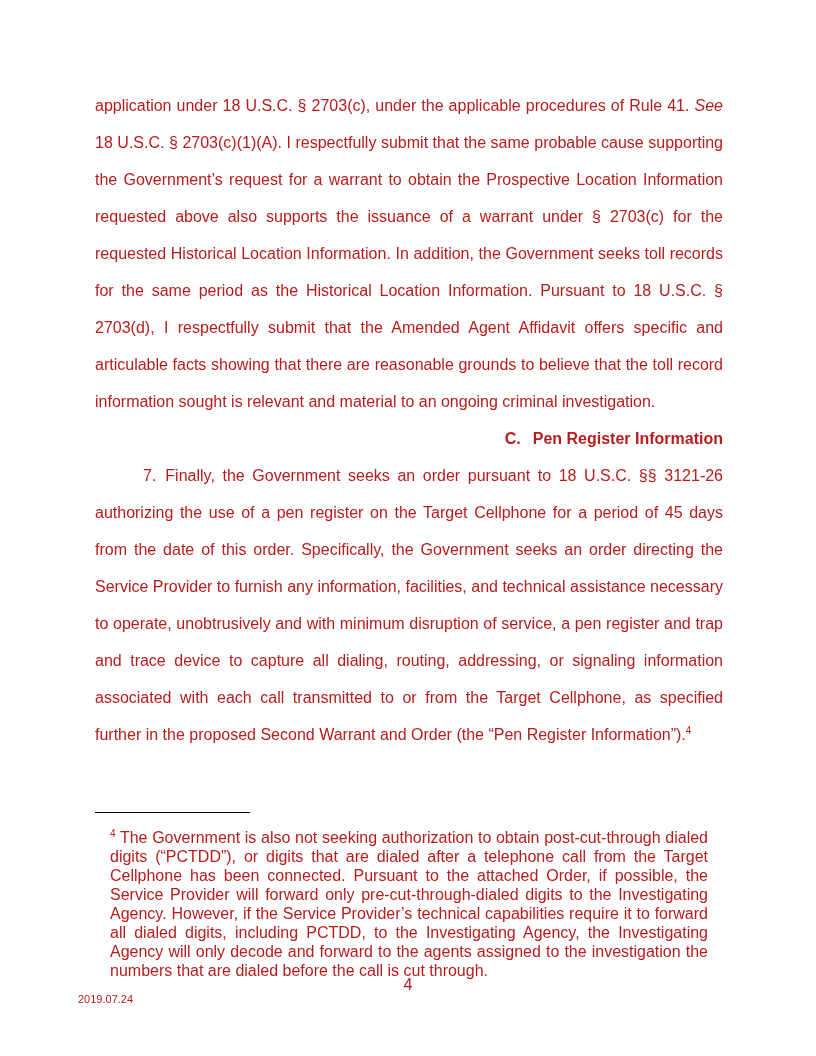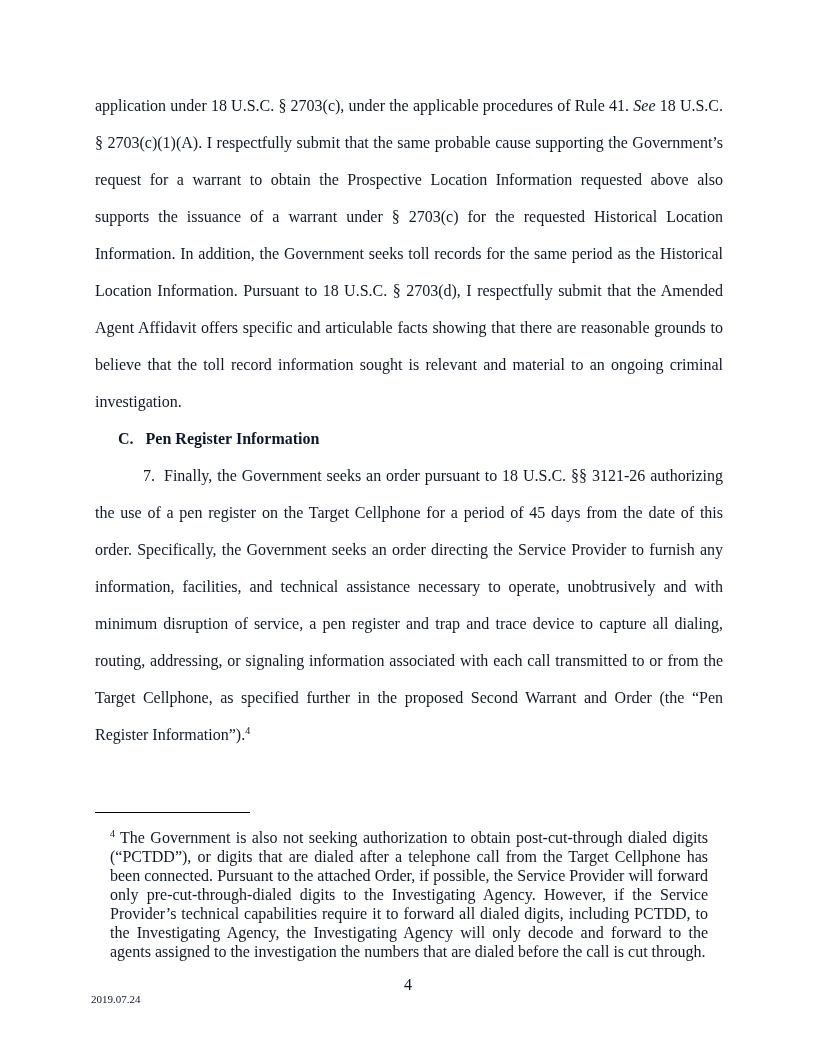--- a/index.html
+++ b/index.html
@@ -5,43 +5,43 @@
   html, body {
     margin: 0;
     padding: 0;
     background: #ffffff;
   }
   .page {
     position: relative;
     width: 816px;
     height: 1056px;
     background: #ffffff;
-    color: #0f172a;
-    font-family: Liberation Serif, serif;
+    color: #b91c1c;
+    font-family: Liberation Sans, sans-serif;
     overflow: hidden;
   }
   .content {
     position: absolute;
     left: 95px;
     top: 87px;
     width: 628px;
   }
   .body-text {
     margin: 0;
     font-size: 16px;
     line-height: 37px;
     text-align: justify;
   }
   .heading {
     margin: 0;
     padding-left: 23px;
     font-size: 16px;
     line-height: 37px;
     font-weight: bold;
-    text-align: left;
+    text-align: right;
   }
   .h-label {
     margin-right: 12px;
   }
   .para7 {
     text-indent: 48px;
   }
   .p-num {
     margin-right: 9px;
   }
@@ -75,21 +75,21 @@
     position: absolute;
     left: 0;
     top: 976px;
     width: 816px;
     text-align: center;
     font-size: 16px;
     line-height: 18px;
   }
   .date-stamp {
     position: absolute;
-    left: 91px;
+    left: 78px;
     top: 993px;
     font-size: 11px;
     line-height: 13px;
     text-align: right;
   }
 </style>
 </head>
 <body>
 
 <div class="page">

